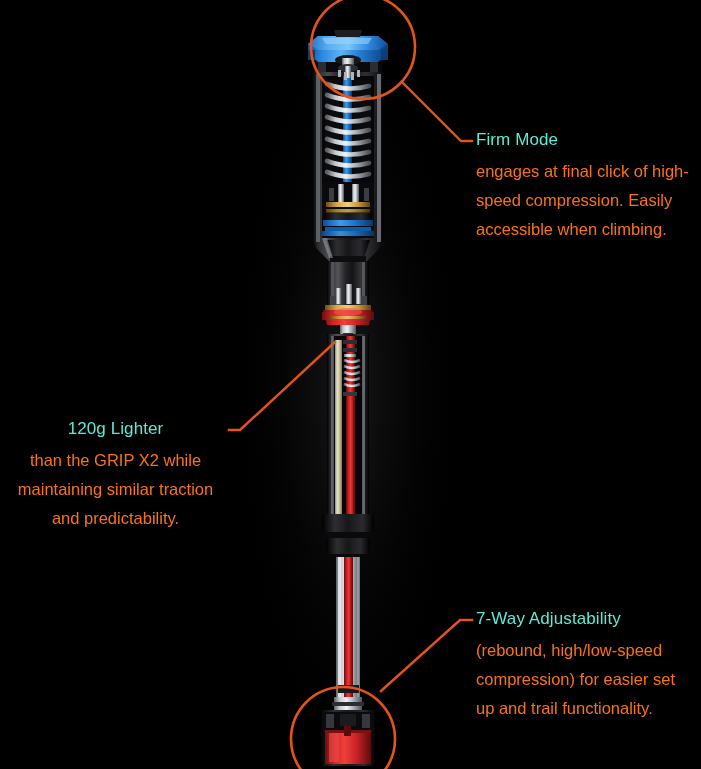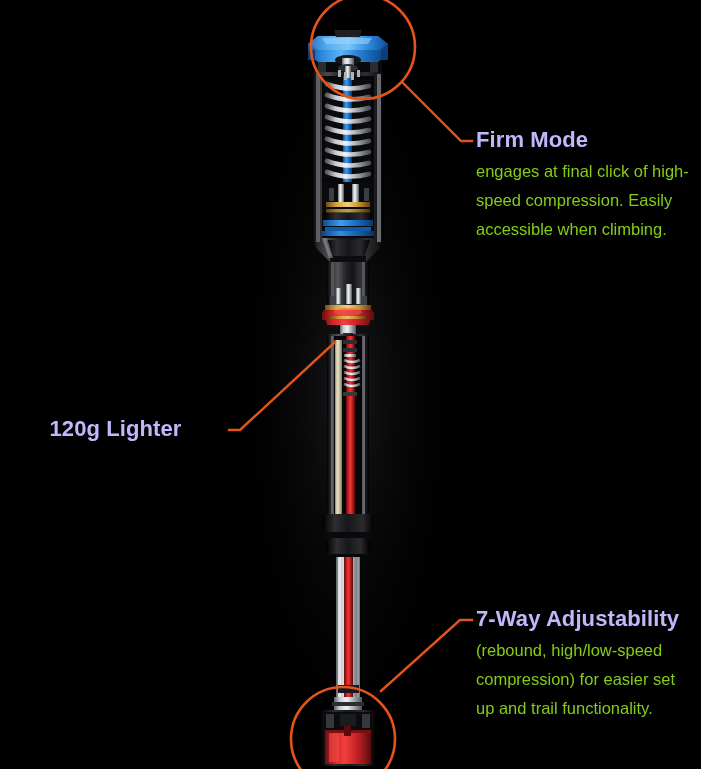--- a/index.html
+++ b/index.html
@@ -19,30 +19,30 @@
   #product {
     position: absolute;
     left: 0; top: 0;
     width: 701px; height: 769px;
     pointer-events: none;
   }
 
   
   .callout { position: absolute; }
   .callout .c-title {
-    font-size: 22px;
-    font-weight: bold;
-    color: #c4b5fd;
+    font-size: 17px;
+    font-weight: normal;
+    color: #5eead4;
     letter-spacing: 0.1px;
     line-height: 24px;
     margin-bottom: 5px;
   }
   .callout .c-body {
     font-size: 16.5px;
-    color: #84cc16;
+    color: #f97316;
     line-height: 29px;
     font-weight: 400;
   }
   .callout.right-align { text-align: center; }
 
   #callout-firm-mode   { left: 476px; top: 128px;  width: 218px; }
   #callout-lighter     { left: 8px;   top: 417px;  width: 215px; }
   #callout-adjust      { left: 476px; top: 607px;  width: 220px; }
 
   
@@ -319,20 +319,21 @@
     <path d="M 381,691 L 460,620 L 472,620" stroke="#e4541a" stroke-width="2.4" stroke-linecap="square"></path>
   </svg>
 
   <div class="callout" id="callout-firm-mode">
     <div class="c-title">Firm Mode</div>
     <div class="c-body">engages at final click of high-speed compression. Easily accessible when climbing.</div>
   </div>
 
   <div class="callout right-align" id="callout-lighter">
     <div class="c-title">120g Lighter</div>
+    <div class="c-body">than the GRIP X2 while maintaining similar traction and predictability.</div>
   </div>
 
   <div class="callout" id="callout-adjust">
     <div class="c-title">7-Way Adjustability</div>
     <div class="c-body">(rebound, high/low-speed compression) for easier set up and trail functionality.</div>
   </div>
 
 </div>
 
 </body></html>

